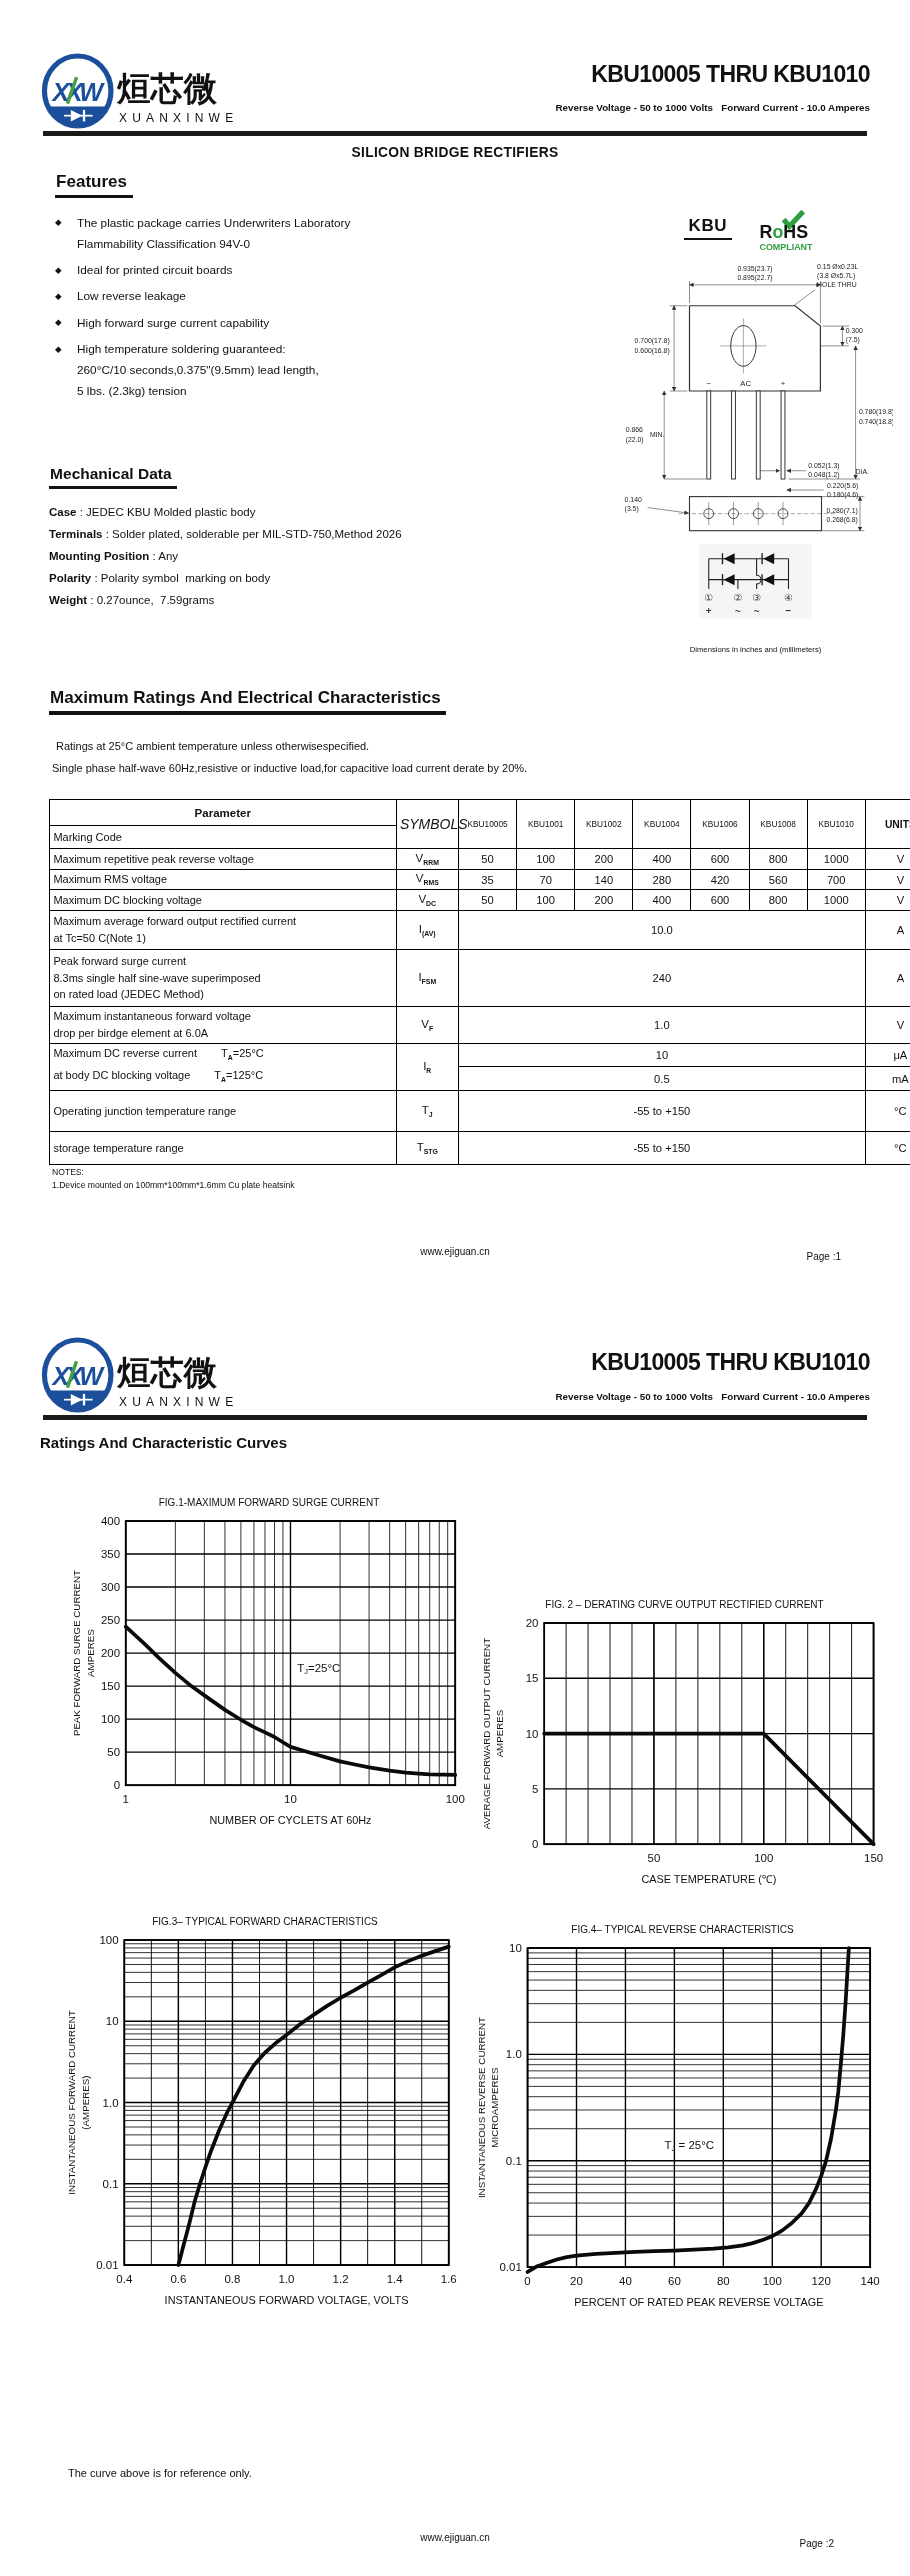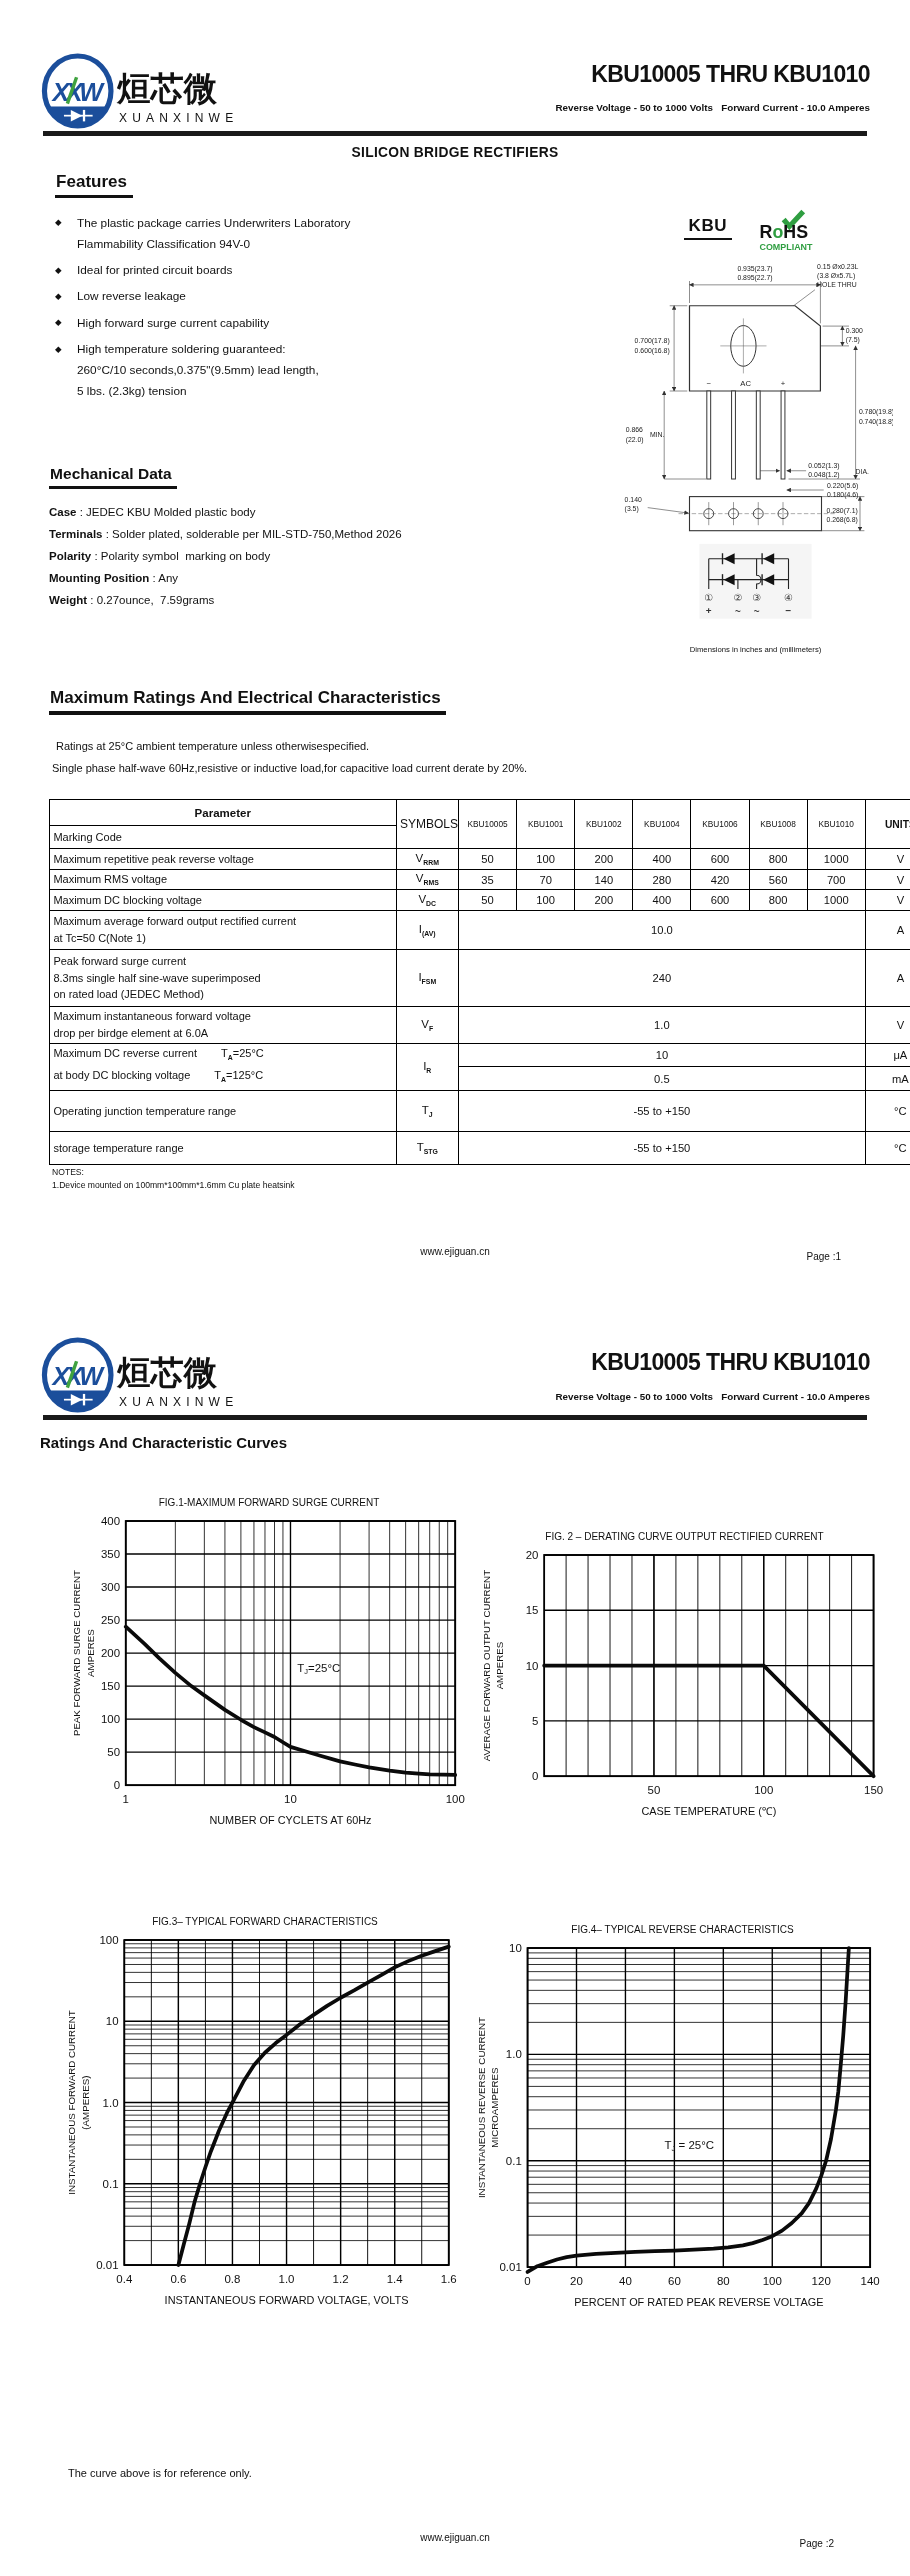--- a/index.html
+++ b/index.html
@@ -22,21 +22,21 @@
   .mech-row{font-size:11.5px;line-height:22px;}
   .mech-row b{font-weight:700;}
   .intro{font-size:11px;}
   .pkg-caption{font-size:7.7px;width:275px;text-align:center;margin-top:16px;}
   .kbu-label{font-size:17px;font-weight:700;border-bottom:2.9px solid #111;padding:0 4.6px 1.7px 4.6px;letter-spacing:0.6px;}
   
   table.ratings{border-collapse:collapse;table-layout:fixed;width:887px;border:1.7px solid #000;}
   table.ratings td,table.ratings th{border:1.1px solid #000;padding:1.1px 3.4px;vertical-align:middle;}
   .t-param{text-align:left;font-size:11px;line-height:16.6px;}
   .t-head{font-size:11.5px;font-weight:700;text-align:center;}
-  .t-sym-h{font-size:12px;text-align:right;font-weight:400;}
+  .t-sym-h{font-size:14px;font-style:italic;text-align:right;font-weight:400;}
   .t-dev{font-size:8.3px;text-align:center;font-weight:400;padding:1.1px 0.6px;}
   .t-units{font-size:10.3px;font-weight:700;text-align:center;}
   .t-num{text-align:center;font-size:11.2px;font-weight:400;}
   .t-sym{text-align:center;font-size:11.5px;font-weight:400;}
   .t-sym sub,.t-param sub{font-size:6.9px;font-weight:700;}
   .cond{margin-left:24px;}
   .notes{font-size:8.6px;line-height:13px;}
   .footer-site{font-size:10px;}
   .footer-page{font-size:10px;}
   .fig-title{font-size:10px;font-weight:400;text-align:center;margin-bottom:4.6px;}
@@ -251,22 +251,22 @@
       <text x="310" y="646">−</text>
     </g>
   </svg>
   <div class="abs pkg-caption" style="left:618px;top:629px;">Dimensions in inches and (millimeters)</div>
 
   <div class="abs" style="left:49px;top:465px;width:516px;">
     <div class="sec-h mech-h">Mechanical Data</div>
     <div style="height:12.6px;"></div>
     <div class="mech-row"><b>Case</b><span class="ws-pre"> : JEDEC KBU Molded plastic body</span></div>
     <div class="mech-row"><b>Terminals</b><span class="ws-pre"> : Solder plated, solderable per MIL-STD-750,Method 2026</span></div>
+    <div class="mech-row"><b>Mounting Position</b><span class="ws-pre"> : Any</span></div>
     <div class="mech-row"><b>Polarity</b><span class="ws-pre"> : Polarity symbol  marking on body</span></div>
-    <div class="mech-row"><b>Mounting Position</b><span class="ws-pre"> : Any</span></div>
     <div class="mech-row"><b>Weight</b><span class="ws-pre"> : 0.27ounce,  7.59grams</span></div>
   </div>
 
   <div class="abs" style="left:49px;top:688px;">
     <div class="sec-h ratings-h">Maximum Ratings And Electrical Characteristics</div>
   </div>
   <div class="abs intro" style="left:56px;top:740px;">Ratings at 25°C ambient temperature unless otherwisespecified.</div>
   <div class="abs intro" style="left:52px;top:762px;">Single phase half-wave 60Hz,resistive or inductive load,for capacitive load current derate by 20%.</div>
 
   <table class="ratings abs" style="left:49px;top:799px;">
@@ -465,21 +465,21 @@
         <text x="90" y="136.25" text-anchor="end" font-size="20" fill="#111">300</text>
         <text x="90" y="78.625" text-anchor="end" font-size="20" fill="#111">350</text>
         <text x="90" y="21" text-anchor="end" font-size="20" fill="#111">400</text>
         <text x="387.5" y="543" text-anchor="middle" font-size="19" fill="#111">NUMBER OF CYCLETS AT 60Hz</text>
         <text x="20" y="244.5" text-anchor="middle" font-size="17" fill="#111" transform="rotate(-90 20 244.5)">PEAK FORWARD SURGE CURRENT</text>
         <text x="44" y="244.5" text-anchor="middle" font-size="17" fill="#111" transform="rotate(-90 44 244.5)">AMPERES</text>
         <text x="399.40039698298966" y="276.77" font-size="20" fill="#111"><tspan>T</tspan><tspan font-size="13" dy="4">J</tspan><tspan dy="-4">=25°C</tspan></text>
         <path d="M100.0,198.4 L132.8,228.4 L158.7,253.7 L186.5,279.1 L214.4,302.1 L237.2,318.3 L273.1,343.6 L301.0,360.9 L323.7,373.6 L343.0,382.8 L359.6,390.9 L374.3,400.1 L387.5,408.2 L410.3,415.1 L438.1,423.1 L474.0,433.5 L501.9,439.3 L524.7,443.9 L560.6,449.6 L588.5,453.1 L611.2,454.8 L630.5,456.0 L654.7,456.8 L675.0,457.1" fill="none" stroke="#0a0a0a" stroke-width="6.5" stroke-linecap="round" stroke-linejoin="round"></path>
       </svg>
   </div>
-  <div class="abs" style="left:478px;top:1531px;width:413px;">
+  <div class="abs" style="left:478px;top:1599px;width:413px;">
     <div class="fig-title">FIG. 2 – DERATING CURVE OUTPUT RECTIFIED CURRENT</div>
     <svg width="413" height="275" viewBox="0 0 720 480">
         <line x1="153.33333333333334" y1="14" x2="153.33333333333334" y2="400" stroke="#000" stroke-width="1.6"></line>
         <line x1="191.66666666666669" y1="14" x2="191.66666666666669" y2="400" stroke="#000" stroke-width="1.6"></line>
         <line x1="230" y1="14" x2="230" y2="400" stroke="#000" stroke-width="1.6"></line>
         <line x1="268.33333333333337" y1="14" x2="268.33333333333337" y2="400" stroke="#000" stroke-width="1.6"></line>
         <line x1="306.66666666666663" y1="14" x2="306.66666666666663" y2="400" stroke="#000" stroke-width="1.6"></line>
         <line x1="345" y1="14" x2="345" y2="400" stroke="#000" stroke-width="1.6"></line>
         <line x1="383.3333333333333" y1="14" x2="383.3333333333333" y2="400" stroke="#000" stroke-width="1.6"></line>
         <line x1="421.6666666666667" y1="14" x2="421.6666666666667" y2="400" stroke="#000" stroke-width="1.6"></line>

